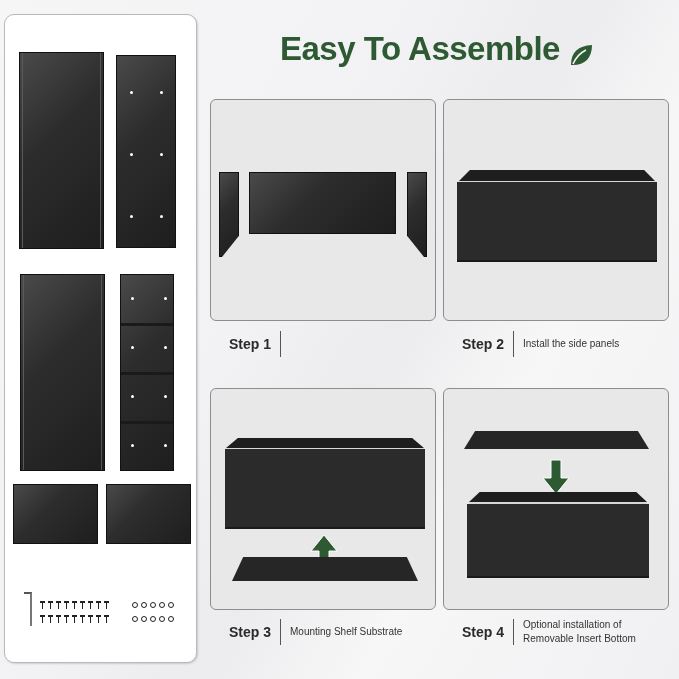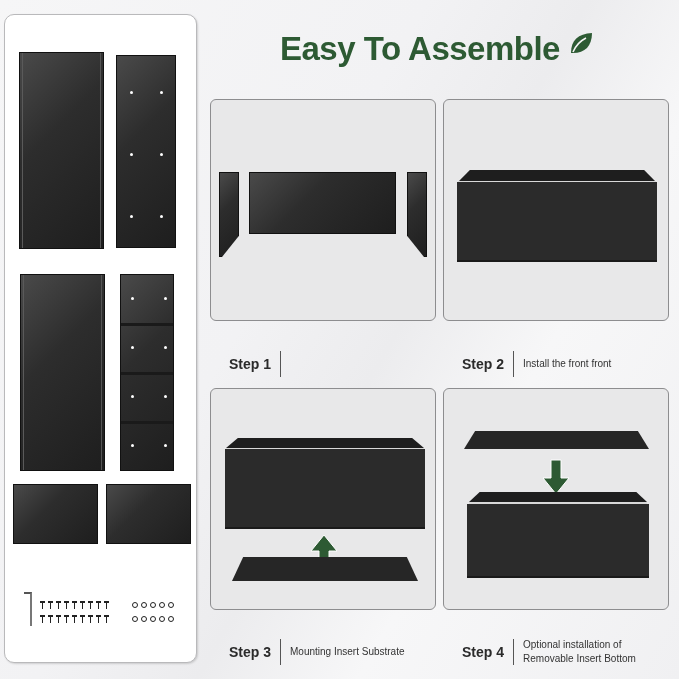--- a/index.html
+++ b/index.html
@@ -39,21 +39,21 @@
   }
   .screw-row { position: absolute; left: 22px; display: flex; gap: 3px; }
   .screw { width: 5px; height: 8px; position: relative; }
   .screw::before { content: ""; position: absolute; left: 0; top: 0; width: 5px; height: 2px; background: #222; }
   .screw::after { content: ""; position: absolute; left: 2px; top: 2px; width: 1px; height: 6px; background: #222; }
   .washer-row { position: absolute; left: 114px; display: flex; gap: 3px; }
   .washer { width: 6px; height: 6px; border: 1.5px solid #222; border-radius: 50%; }
 
   
   .title-wrap {
-    position: absolute; left: 280px; top: 30px; display: flex; align-items: flex-start; gap: 8px;
+    position: absolute; left: 280px; top: 30px; display: flex; align-items: flex-end; gap: 8px;
   }
   .title {
     font-size: 33px; font-weight: bold; color: #2d5a33; letter-spacing: -0.5px;
     font-family: "Liberation Sans", sans-serif;
   }
   .leaf-icon { width: 26px; height: 26px; }
 
   
   .step-card {
     position: absolute; width: 226px; height: 222px;
@@ -65,21 +65,21 @@
     position: absolute; background: #1e1e1e;
     clip-path: polygon(6% 0, 94% 0, 100% 100%, 0 100%);
   }
   .box-rim-line { position: absolute; height: 2px; background: #d8d8d8; }
   .shelf {
     position: absolute; background: #262626;
     clip-path: polygon(6% 0, 94% 0, 100% 100%, 0 100%);
   }
 
   .step-label {
-    position: absolute; display: flex; align-items: center; height: 30px; margin-top: 20px;
+    position: absolute; display: flex; align-items: center; height: 30px;
   }
   .step-num { font-size: 14px; font-weight: bold; color: #2a2a2a; white-space: nowrap; }
   .step-divider { width: 1px; height: 26px; background: #555; margin: 0 9px; }
   .step-desc { font-size: 10px; color: #333; line-height: 14px; max-width: 130px; }
 </style>
 </head>
 <body>
 
 <div class="parts-panel">
   <div class="panel-dark edge" style="left:14px; top:37px; width:85px; height:197px;"></div>
@@ -192,26 +192,26 @@
 </div>
 
 <div class="step-label" style="left:229px; top:329px;">
   <span class="step-num">Step 1</span>
   <span class="step-divider"></span>
 </div>
 
 <div class="step-label" style="left:462px; top:329px;align-items:center;">
   <span class="step-num">Step 2</span>
   <span class="step-divider"></span>
-  <span class="step-desc" style="max-width:150px;">Install the front front</span>
+  <span class="step-desc" style="max-width:150px;">Install the side panels</span>
 </div>
 
 <div class="step-label" style="left:229px; top:617px;text-align:center;">
   <span class="step-num">Step 3</span>
   <span class="step-divider"></span>
-  <span class="step-desc" style="max-width:150px;">Mounting Insert Substrate</span>
+  <span class="step-desc" style="max-width:150px;">Mounting Shelf Substrate</span>
 </div>
 
 <div class="step-label" style="left:462px; top:617px;">
   <span class="step-num">Step 4</span>
   <span class="step-divider"></span>
   <span class="step-desc" style="max-width:115px;">Optional installation of Removable Insert Bottom</span>
 </div>
 
 </body></html>

